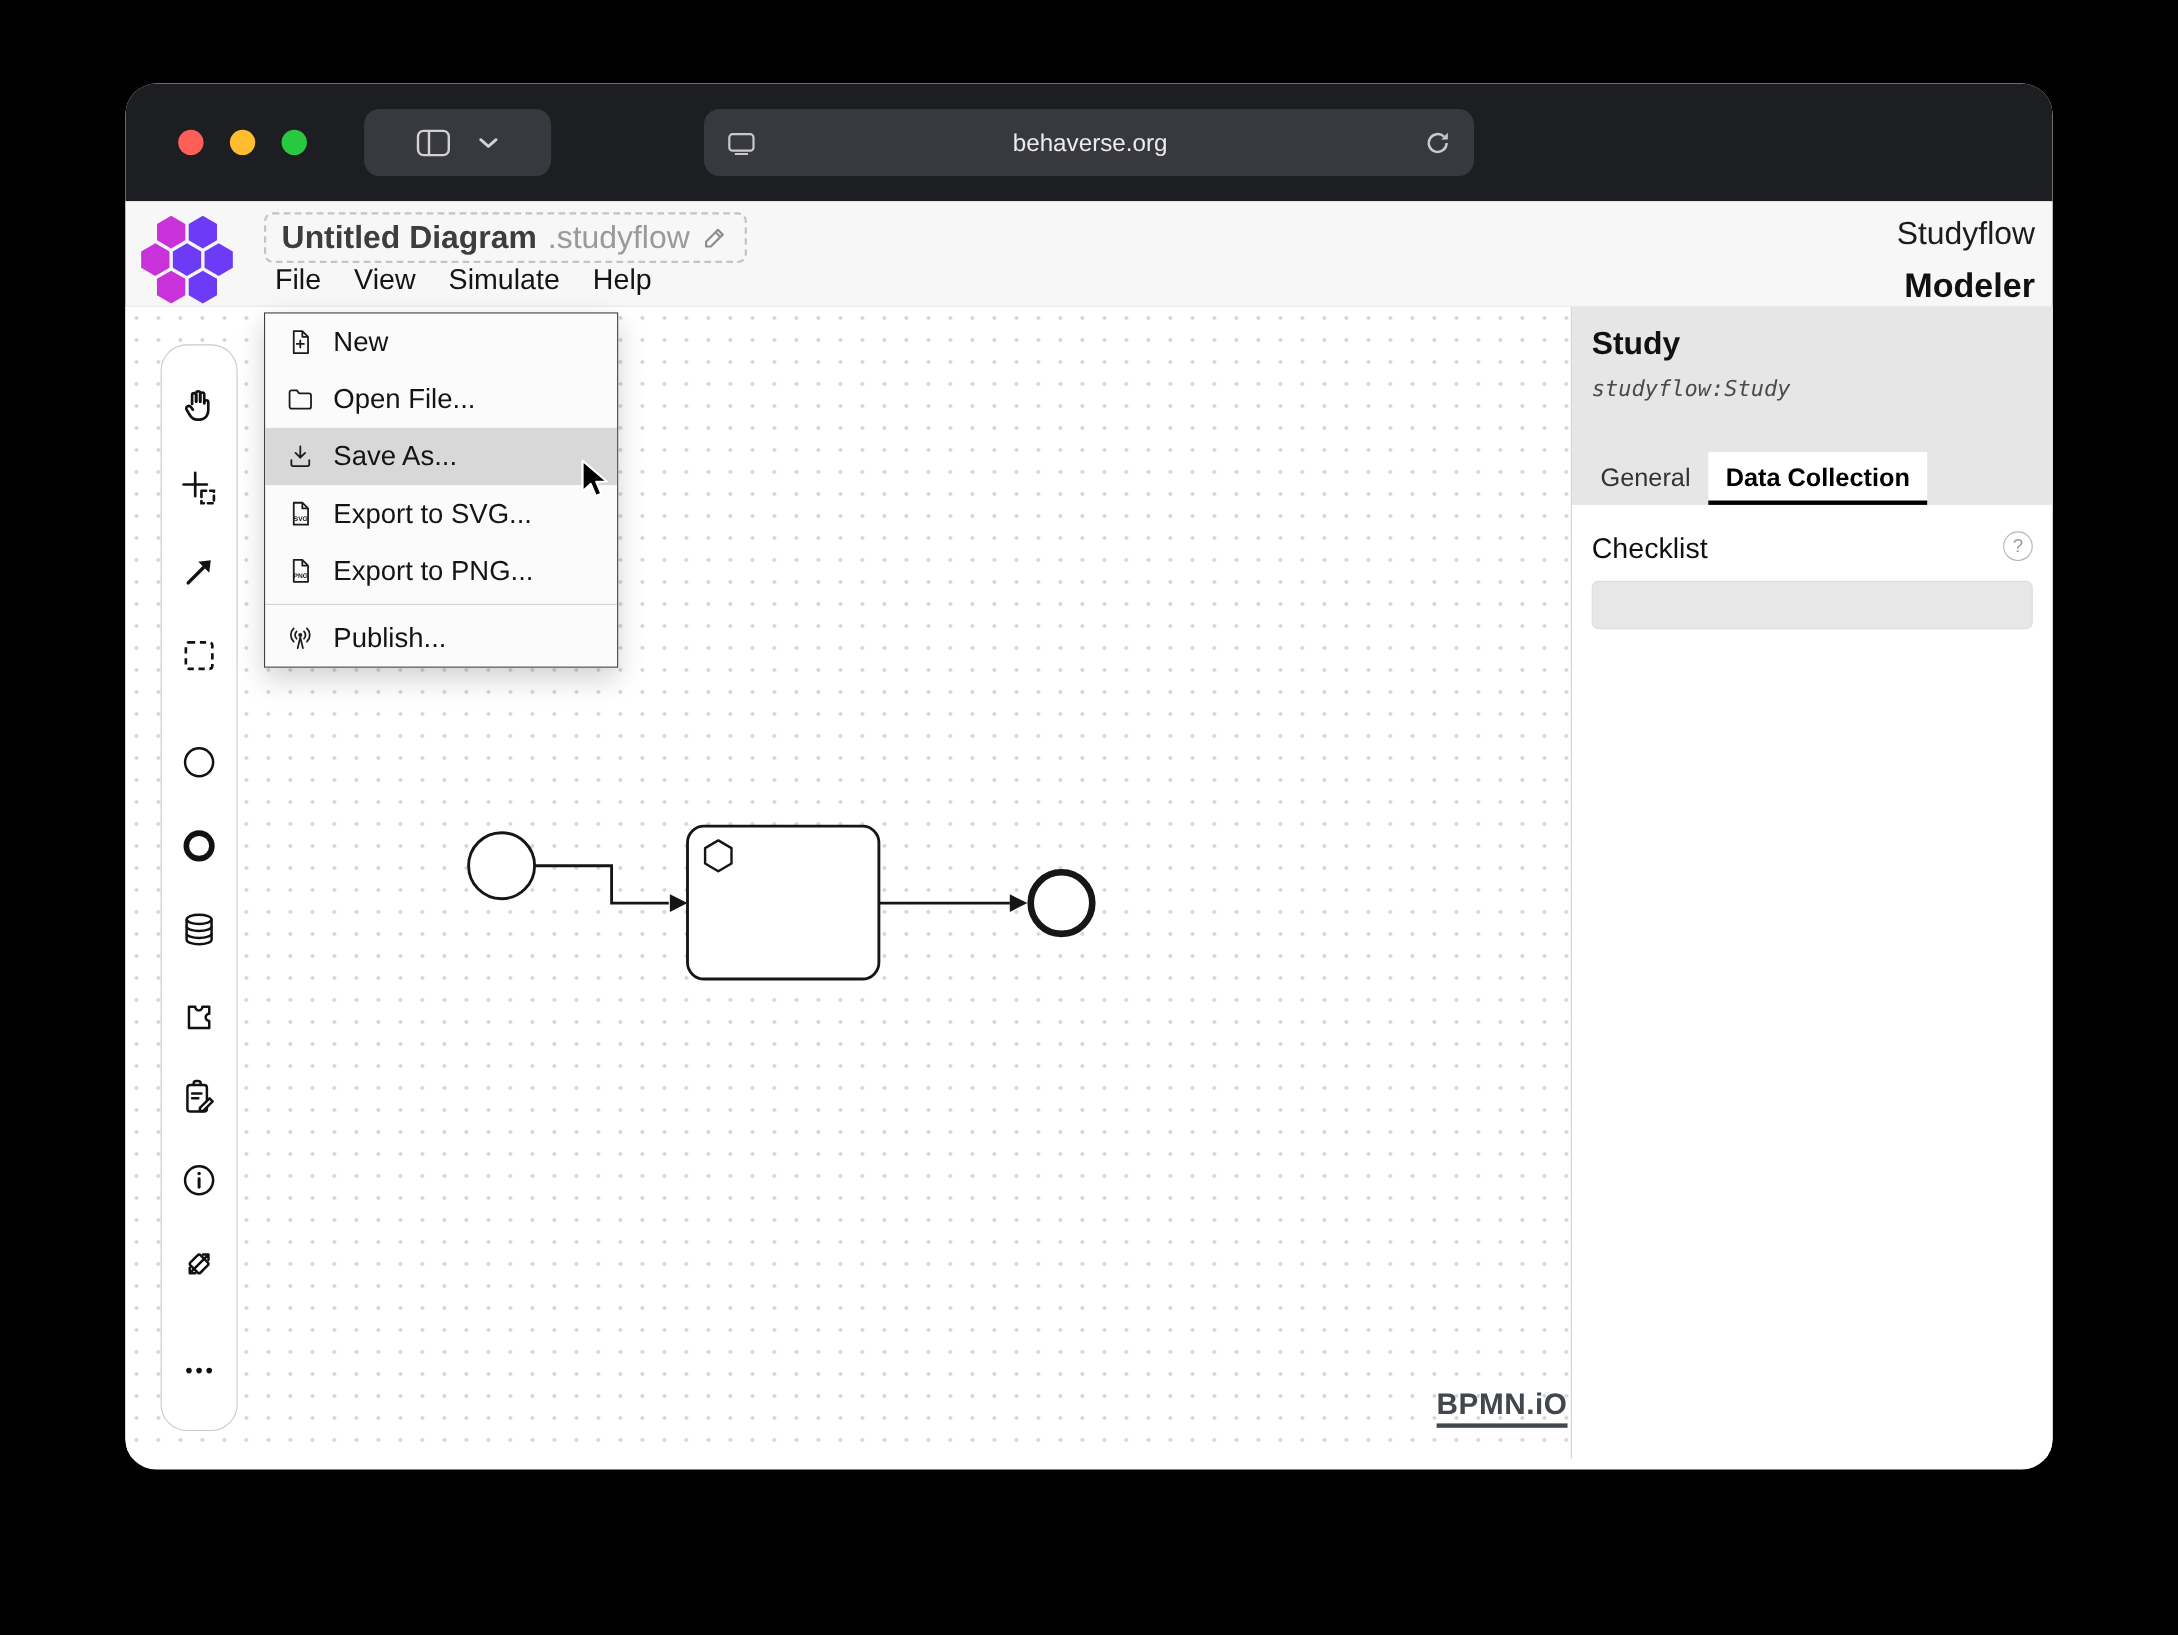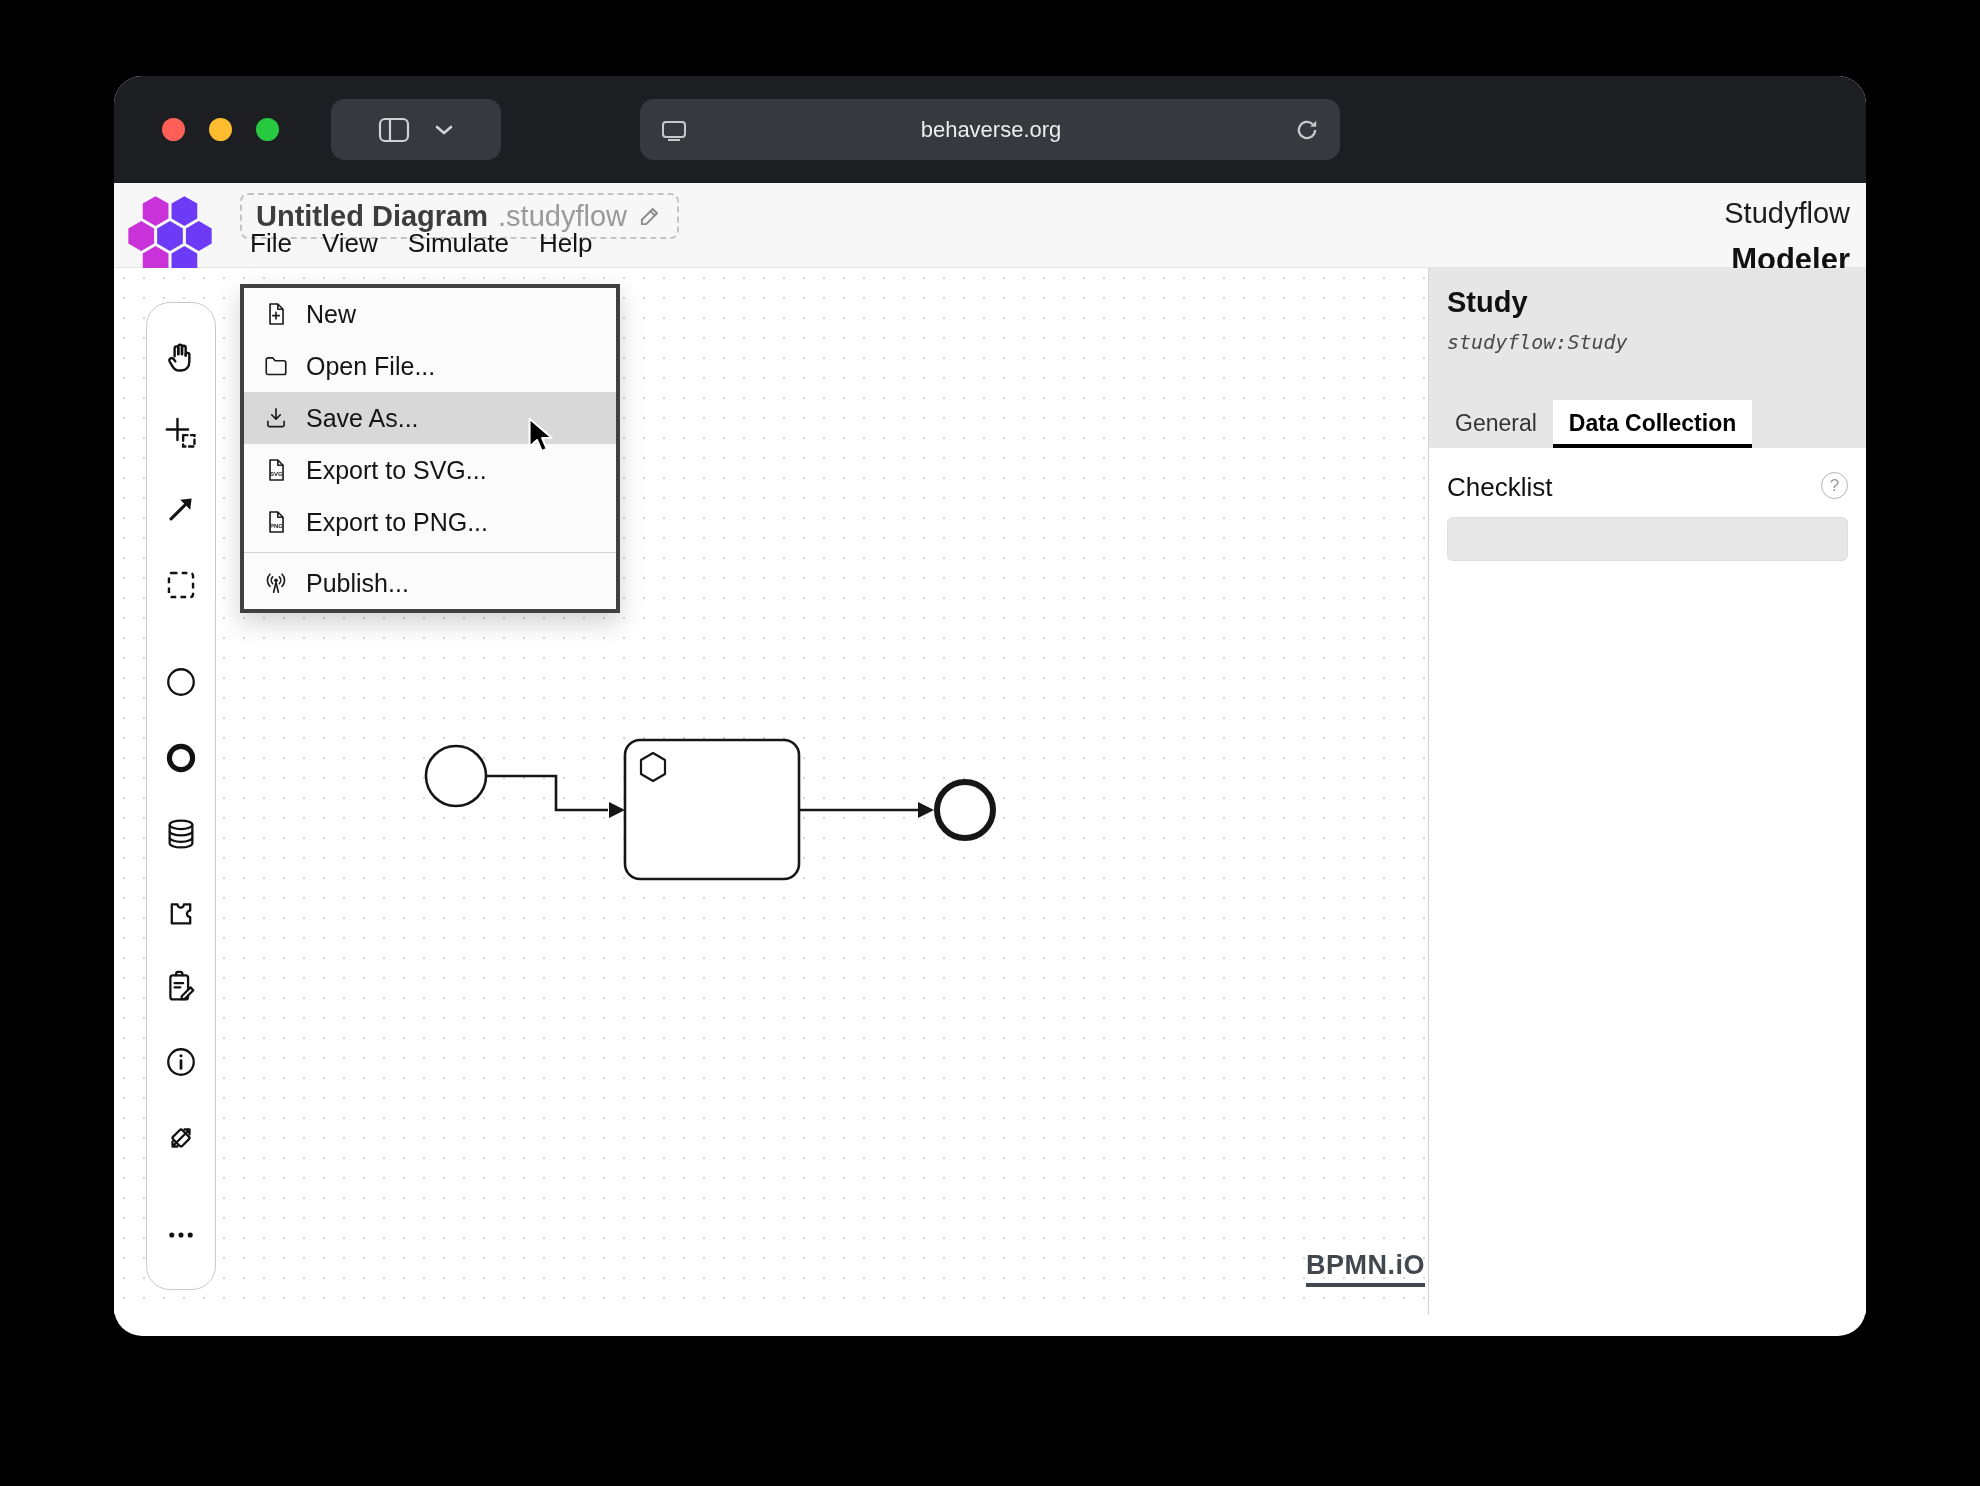--- a/index.html
+++ b/index.html
@@ -16,21 +16,21 @@
   .light.min   { background:var(--traffic-min,#febc2e); }
   .light.zoom  { background:var(--traffic-zoom,#28c840); }
   .sidebar-ctl { margin-left:52px; width:170px; height:61px; background:#38393e; border-radius:14px;
                  display:flex; align-items:center; justify-content:center; gap:24px; cursor:default; }
   .urlbar { position:absolute; left:50%; top:23px; transform:translateX(-50%); width:700px; height:61px;
             background:#38393e; border-radius:14px; display:flex; align-items:center; }
   .url-text { flex:1; text-align:center; color:#ececec; font-size:22px; }
   .urlbar svg { flex:0 0 auto; }
 
   
-  .appheader { position:relative; height:85px; background:#f7f7f7; border-bottom:1px solid #e6e6e6; }
+  .appheader { position:relative; height:96px; background:#f7f7f7; border-bottom:1px solid #e6e6e6; }
   .logo { position:absolute; left:8px; top:5px; }
   .docbox { position:absolute; left:126px; top:10px; height:46px; border:2px dashed #c3c3c3; border-radius:8px;
             display:flex; align-items:center; gap:10px; padding:0 14px; }
   .doc-title { font-size:29px; font-weight:bold; color:#3d3d3d; }
   .doc-ext { font-size:29px; color:#9a9a9a; }
   .menubar { position:absolute; left:136px; bottom:8px; display:flex; gap:30px; font-size:26px; color:#141414; }
   .menubar span { cursor:default; }
   .brand { position:absolute; right:16px; top:8px; text-align:right; line-height:1.55; }
   .brand-top { font-size:29px; color:#1c1c1c; }
   .brand-bottom { font-size:31px; font-weight:bold; color:#111; }
@@ -61,21 +61,21 @@
   .tab.active { background:#fff; font-weight:bold; color:#000; border-bottom:4px solid var(--tab-underline,#000); padding-bottom:7px; }
   .panel-body { padding:24px 18px 0; }
   .checklist-row { display:flex; justify-content:space-between; }
   .checklist-label { font-size:26px; font-weight:500; color:#111; }
   .help-badge { width:27px; height:27px; border:1.6px solid #b4b4b4; border-radius:50%; color:#9a9a9a;
                 font-size:17px; display:flex; align-items:center; justify-content:center; cursor:default; }
   .checklist-input { margin-top:14px; width:100%; height:44px; background:#e7e7e7; border:1px solid #dedede;
                      border-radius:6px; outline:none; font-size:22px; padding:0 10px; color:#333; }
 
   
-  .menu-popup { position:absolute; left:126px; top:208px; width:380px; background:#fbfbfb; border:4px solid #404040;
+  .menu-popup { position:absolute; left:126px; top:208px; width:322px; background:#fbfbfb; border:1px solid #404040;
                 box-shadow:0 10px 24px rgba(0,0,0,.18); z-index:40; }
   .menu-item { height:52px; display:flex; align-items:center; gap:16px; padding-left:18px; cursor:pointer; }
   .menu-item.highlight { background:var(--menu-highlight,#d8d8d8); }
   .mi-icon { width:28px; display:flex; justify-content:center; }
   .mi-label { font-size:25px; color:#141414; }
   .menu-sep { height:1px; background:#d2d2d2; margin:4px 0; }
 
   .cursor { position:absolute; left:410px; top:340px; z-index:60; }
 
   svg { display:block; }

